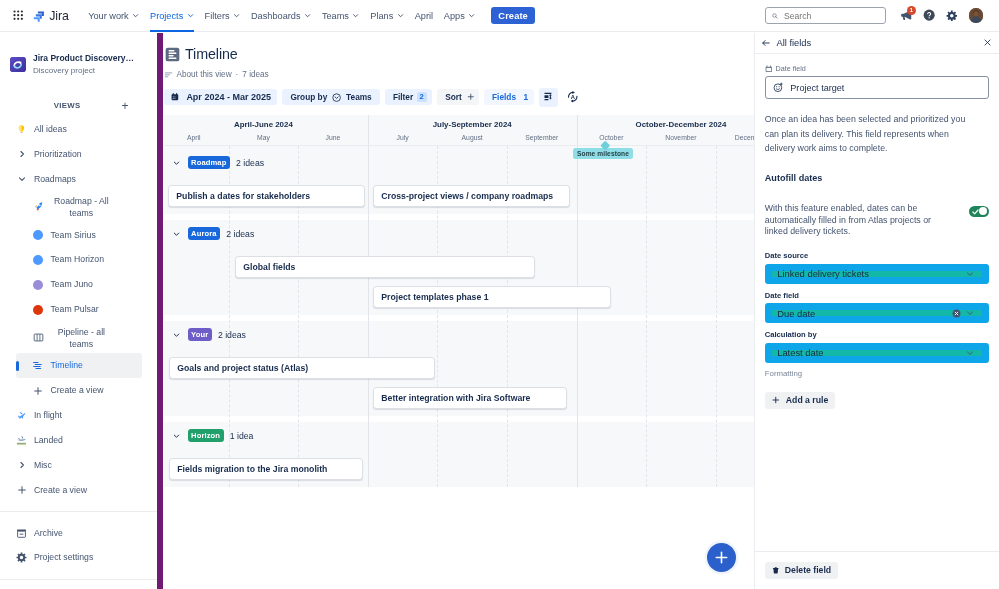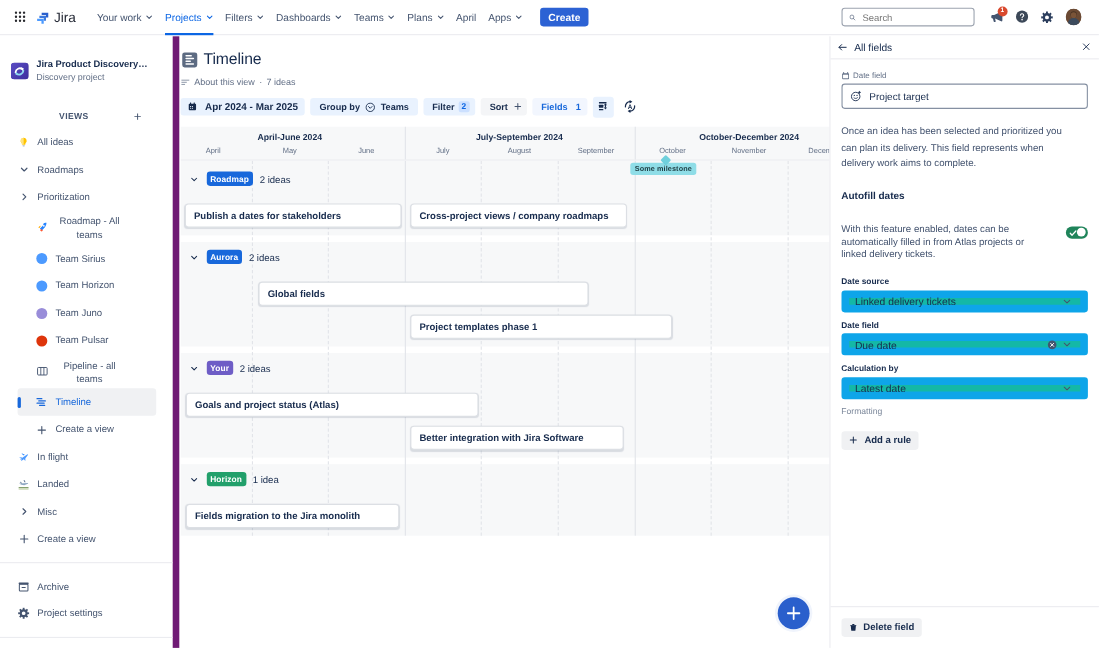--- a/index.html
+++ b/index.html
@@ -280,35 +280,35 @@
       <div class="sbitem" data-name="sidebar-item-all-ideas">
         <span class="ic" data-name="ideas-icon">
           <svg width="11" height="11" viewBox="0 0 20 20">
             <path d="M10 2.2a5 5 0 0 0-3 9v1.5c0 .5.4.9.9.9h4.2c.5 0 .9-.4.9-.9V11.2a5 5 0 0 0-3-9z" fill="#FFC400"></path>
             <path d="M8.2 14.6h3.6v1a.9.9 0 0 1-.9.9h-1.8a.9.9 0 0 1-.9-.9z" fill="#B3B9C4"></path>
             <path d="M10 2.2a5 5 0 0 0-3 9v1.5c0 .5.4.9.9.9H10z" fill="#FFE380"></path>
           </svg>
         </span>
         <span class="lb" data-name="sidebar-item-label">All ideas</span>
       </div>
+      <div class="sbitem" data-name="sidebar-item-prioritization">
+        <span class="ic" data-name="chevron-right-icon">
+          <svg width="10" height="10" viewBox="0 0 16 16">
+            <path d="M6.3 4 10.3 8 6.3 12" fill="none" stroke="currentColor" stroke-width="1.7" stroke-linecap="round" stroke-linejoin="round"></path>
+          </svg>
+        </span>
+        <span class="lb" data-name="sidebar-item-label">Prioritization</span>
+      </div>
       <div class="sbitem" data-name="sidebar-item-roadmaps">
         <span class="ic" data-name="chevron-down-icon">
           <svg width="10" height="10" viewBox="0 0 16 16">
             <path d="M4 6.3 8 10.3 12 6.3" fill="none" stroke="currentColor" stroke-width="1.7" stroke-linecap="round" stroke-linejoin="round"></path>
           </svg>
         </span>
         <span class="lb" data-name="sidebar-item-label">Roadmaps</span>
-      </div>
-      <div class="sbitem" data-name="sidebar-item-prioritization">
-        <span class="ic" data-name="chevron-right-icon">
-          <svg width="10" height="10" viewBox="0 0 16 16">
-            <path d="M6.3 4 10.3 8 6.3 12" fill="none" stroke="currentColor" stroke-width="1.7" stroke-linecap="round" stroke-linejoin="round"></path>
-          </svg>
-        </span>
-        <span class="lb" data-name="sidebar-item-label">Prioritization</span>
       </div>
       <div class="sbitem sub tall" data-name="sidebar-item-roadmap-all-teams">
         <span class="ic" data-name="rocket-icon">
           <svg width="11.5" height="11.5" viewBox="0 0 20 20">
             <path d="M12.2 3.3c2.6-1.2 4.6-1 4.6-1s.2 2-1 4.6l-1.5 3-5.1 5.1-3.2-3.2L11 6.7z" fill="#2684FF"></path>
             <path d="m7.8 12.2 3.2 3.2-2.7 1.3-1.8-1.8z" fill="#FF5630"></path>
             <path d="m7.6 7.4-1.9.4-2.5 2.5 2.2.5z" fill="#FFAB00"></path>
             <circle cx="12.4" cy="7.4" r="1.5" fill="#fff"></circle>
           </svg>
         </span>

